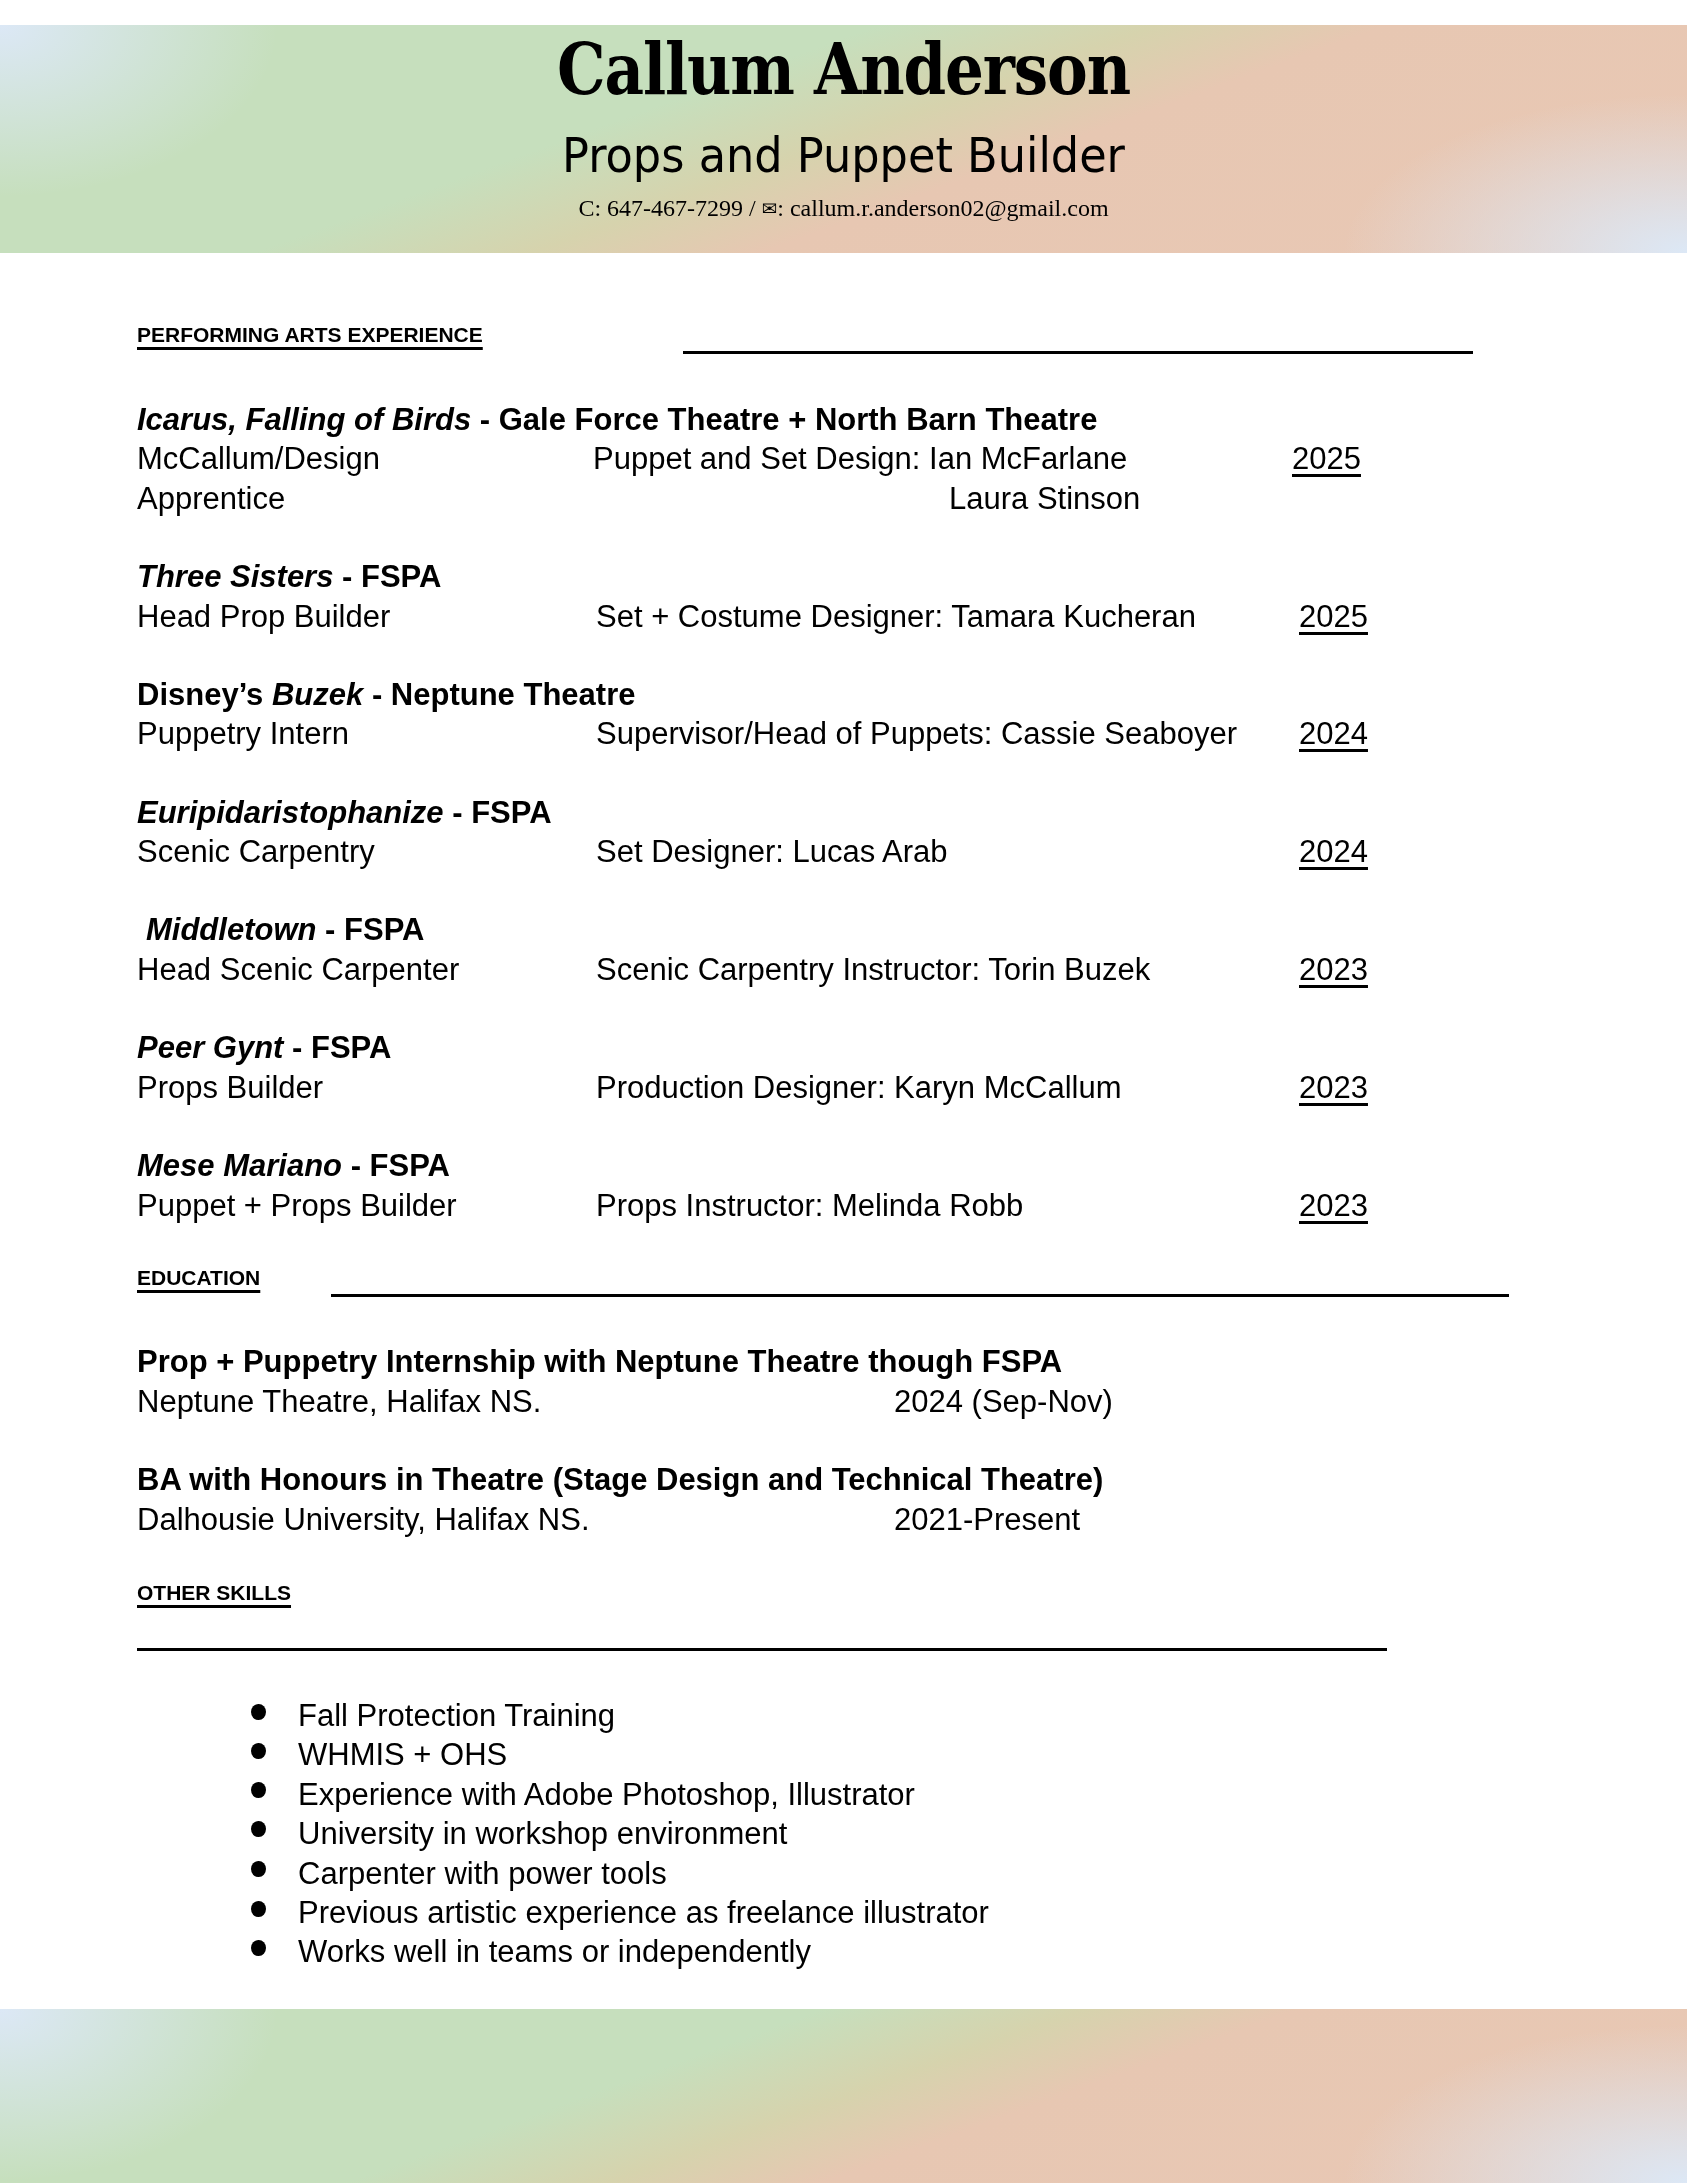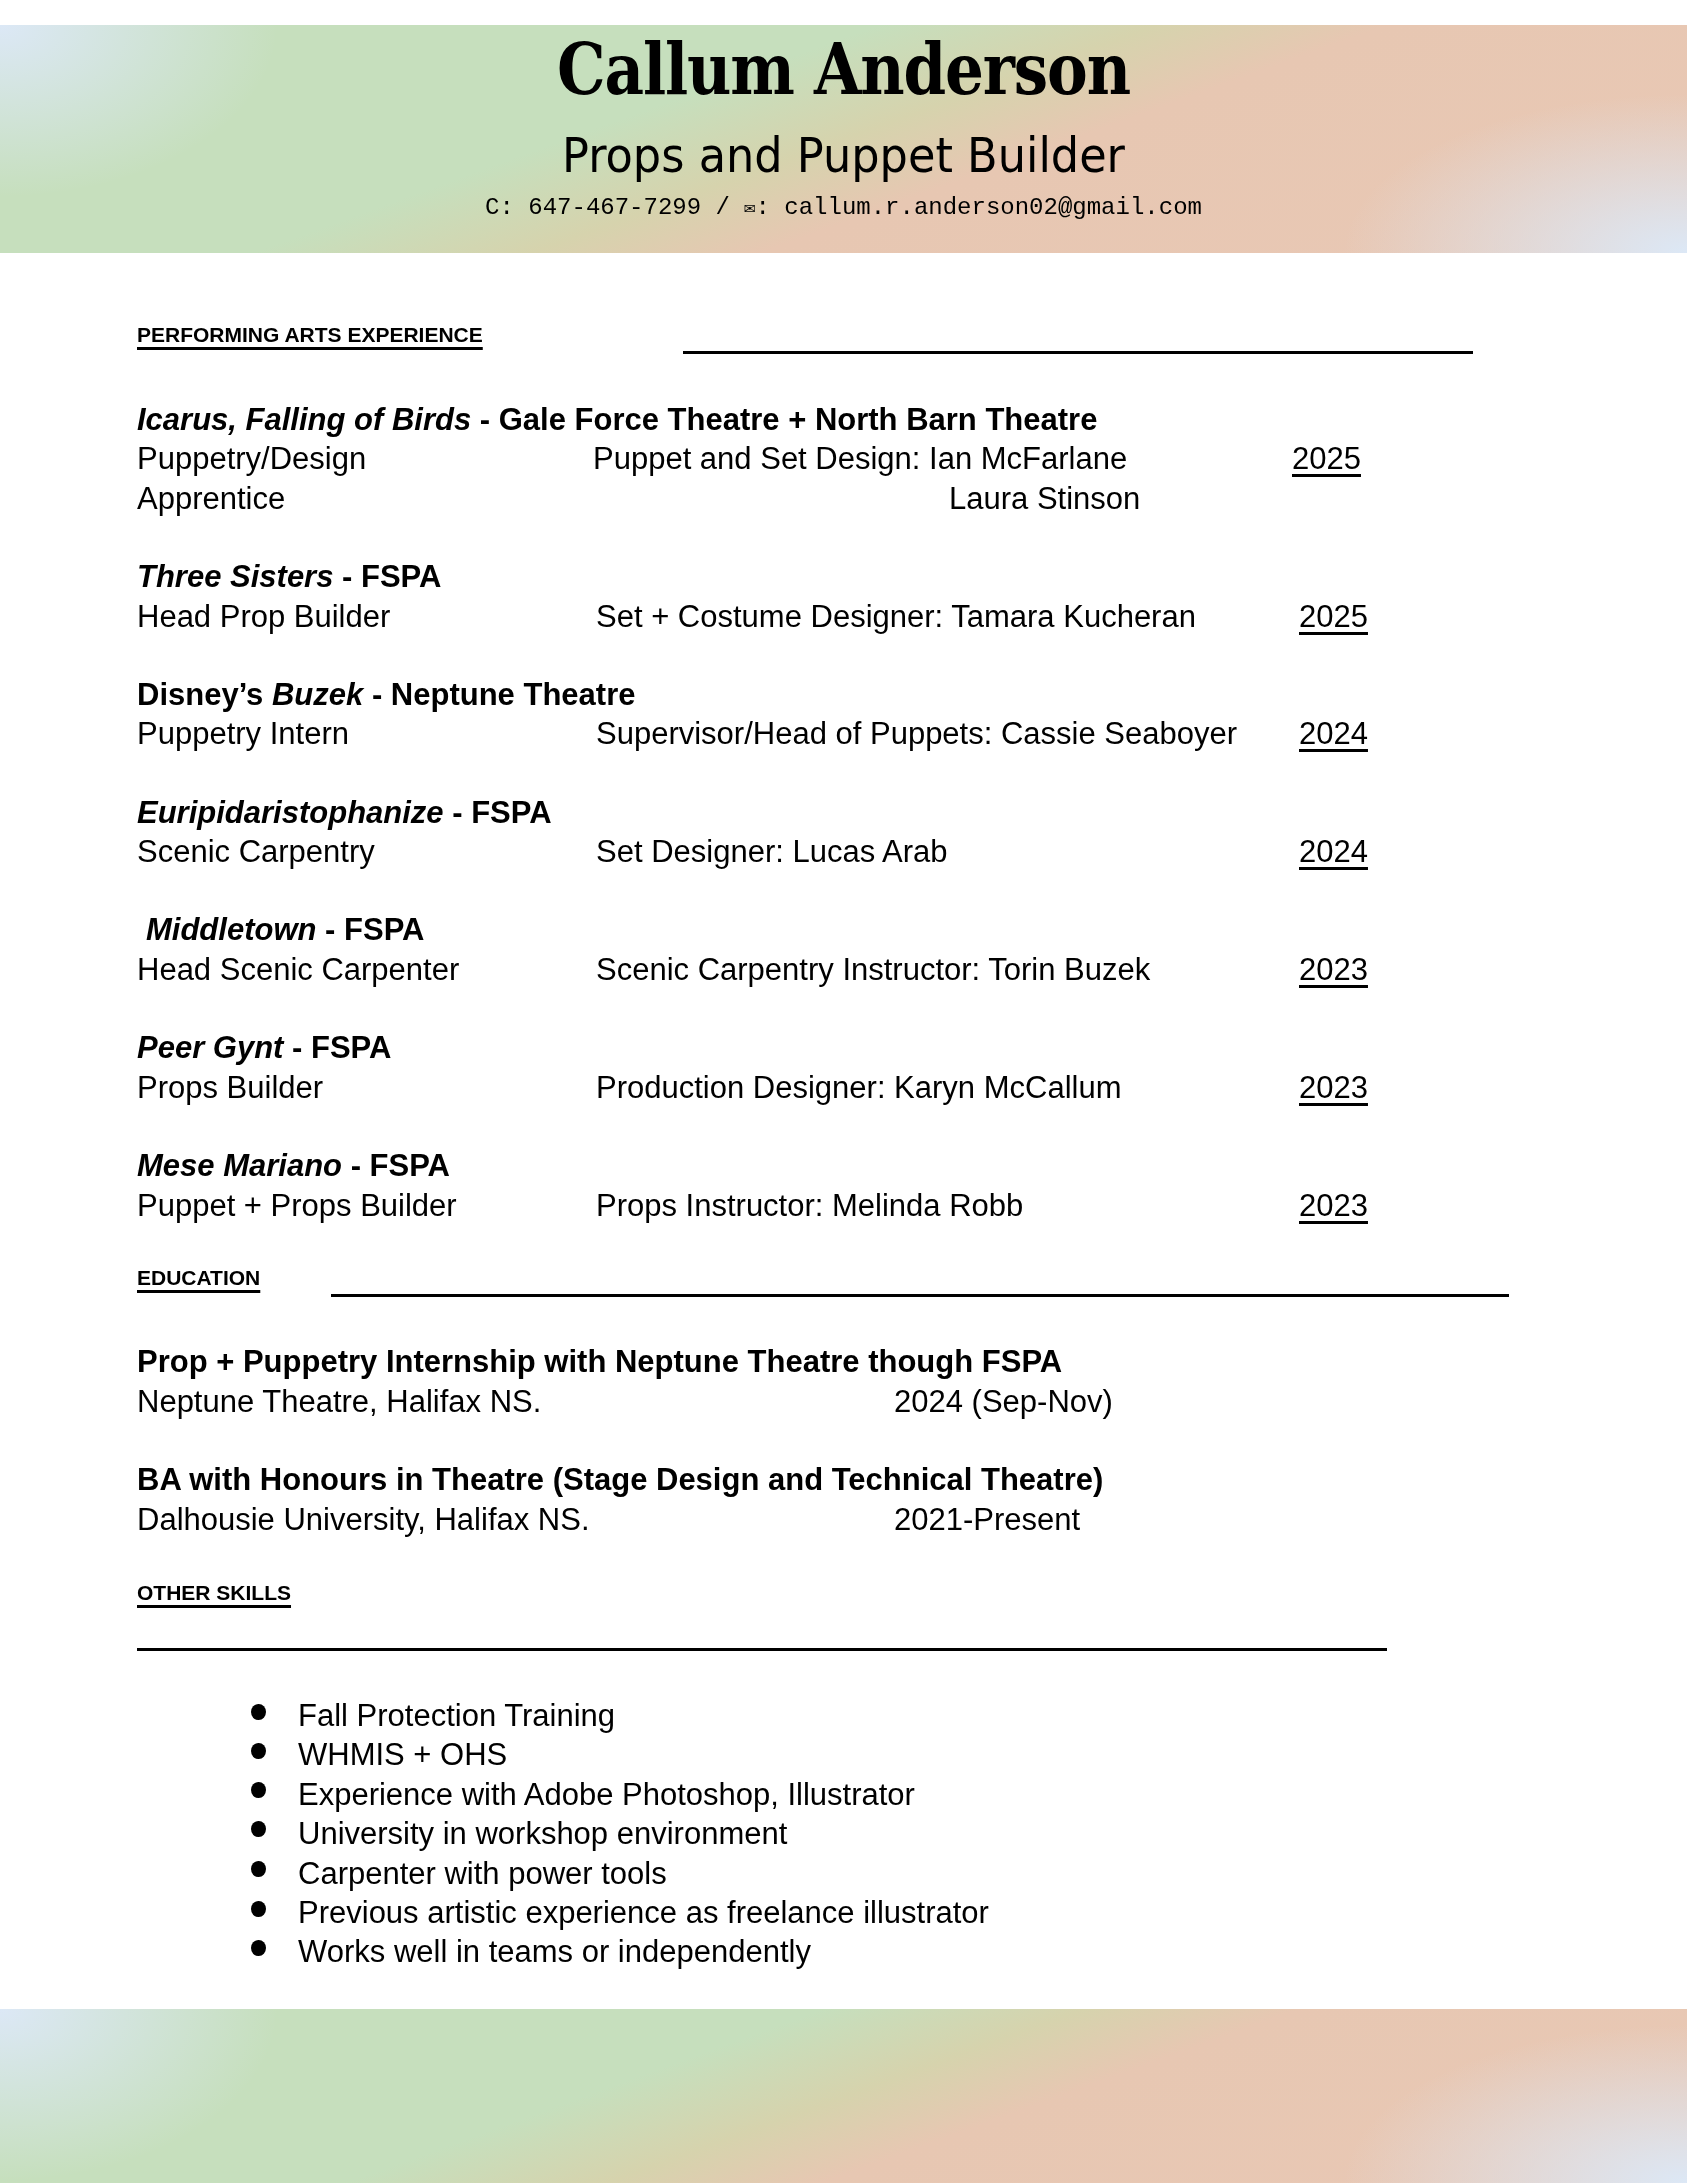--- a/index.html
+++ b/index.html
@@ -24,21 +24,21 @@
     letter-spacing: -1.3px; line-height: 1;
     transform: scaleX(0.86); transform-origin: center;
   }
   .hdr-title {
     position: absolute; top: 131px; left: 0; width: 1687px; text-align: center;
     font-family: "DejaVu Sans", sans-serif; font-size: 48px; line-height: 1;
     transform: scaleX(0.93);
   }
   .hdr-contact {
     position: absolute; top: 196px; left: 0; width: 1687px; text-align: center;
-    font-family: Liberation Mono, monospace; font-size: 24px; line-height: 1;
+    font-family: Liberation Serif, serif; font-size: 24px; line-height: 1;
   }
   .mail-icon { display: inline-block; font-size: 18.5px; vertical-align: 1.3px; }
 
   .t { position: absolute; font-size: 31px; line-height: 1; white-space: nowrap; }
   .b { font-weight: bold; }
   .i { font-style: italic; }
   .u { text-decoration: underline; text-decoration-thickness: 2.6px; text-underline-offset: 4.6px; }
 
   .section-h {
     position: absolute; left: 137px; font-weight: bold; font-size: 21px; line-height: 1;
@@ -63,21 +63,21 @@
   <span class="mail-icon">✉</span><span>:</span>
   <span>callum.r.anderson02@gmail.com</span>
 </div>
 
 <div class="section-h" style="top:324px;">PERFORMING ARTS EXPERIENCE</div>
 <div class="rule" style="left:683px; top:351px; width:790px;"></div>
 
 <div class="t b" style="left:137px; top:404px;">
   <span class="i">Icarus, Falling of Birds</span><span> - Gale Force Theatre + North Barn Theatre</span>
 </div>
-<div class="t" style="left:137px; top:443px;">Puppetry/Design</div>
+<div class="t" style="left:137px; top:443px;">McCallum/Design</div>
 <div class="t" style="left:137px; top:483px;">Apprentice</div>
 <div class="t" style="left:593px; top:443px;text-align:right;">Puppet and Set Design: Ian McFarlane</div>
 <div class="t" style="left:949px; top:483px;">Laura Stinson</div>
 <div class="t u" style="left:1292px; top:443px;">2025</div>
 
 <div class="t b" style="left:137px; top:561px;">
   <span class="i">Three Sisters</span><span> - FSPA</span>
 </div>
 <div class="t" style="left:137px; top:601px;">Head Prop Builder</div>
 <div class="t" style="left:596px; top:601px;">Set + Costume Designer: Tamara Kucheran</div>

